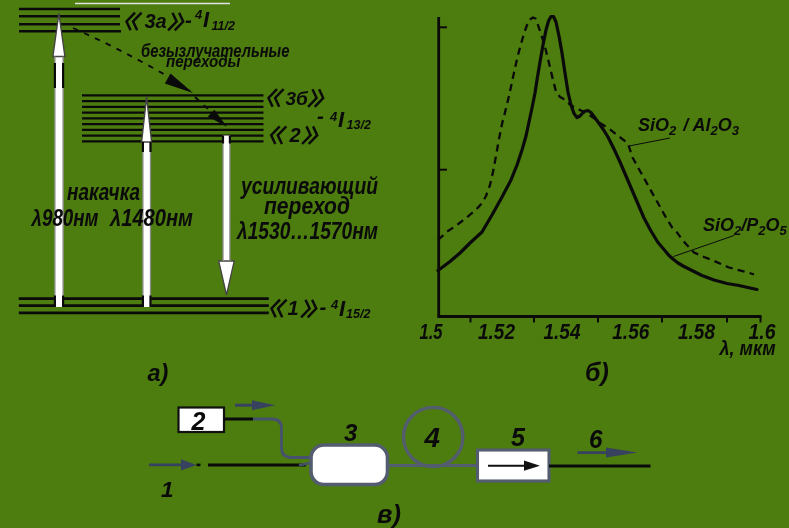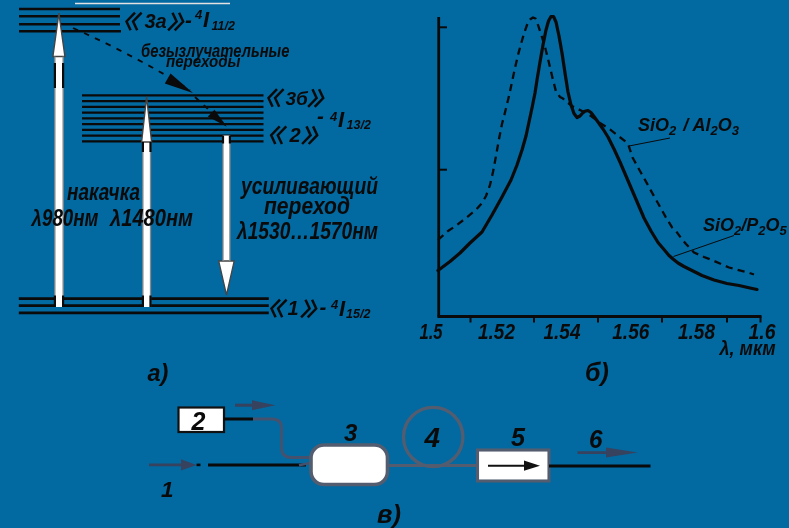--- a/index.html
+++ b/index.html
@@ -1,16 +1,16 @@
 <!DOCTYPE html>
 <html><head>
 <meta charset="utf-8">
 <style>
 html,body{margin:0;padding:0;background:#fff;}
-#page{position:relative;width:789px;height:528px;background:#0369a1;overflow:hidden;}
+#page{position:relative;width:789px;height:528px;background:#4d7c0f;overflow:hidden;}
 svg text{font-family:"Liberation Sans",sans-serif;font-style:italic;font-weight:bold;fill:#0a0a0a;}
 </style>
 </head>
 <body>
 <div id="page">
 <svg width="789" height="528" viewBox="0 0 789 528">
 <defs>
 <g id="lang" stroke="#0a0a0a" stroke-width="2.5" fill="none">
   <path d="M10,-8.8 L1.5,0 L5.6,8.8"></path>
   <path d="M16.6,-8.8 L8.1,0 L12.2,8.8"></path>

